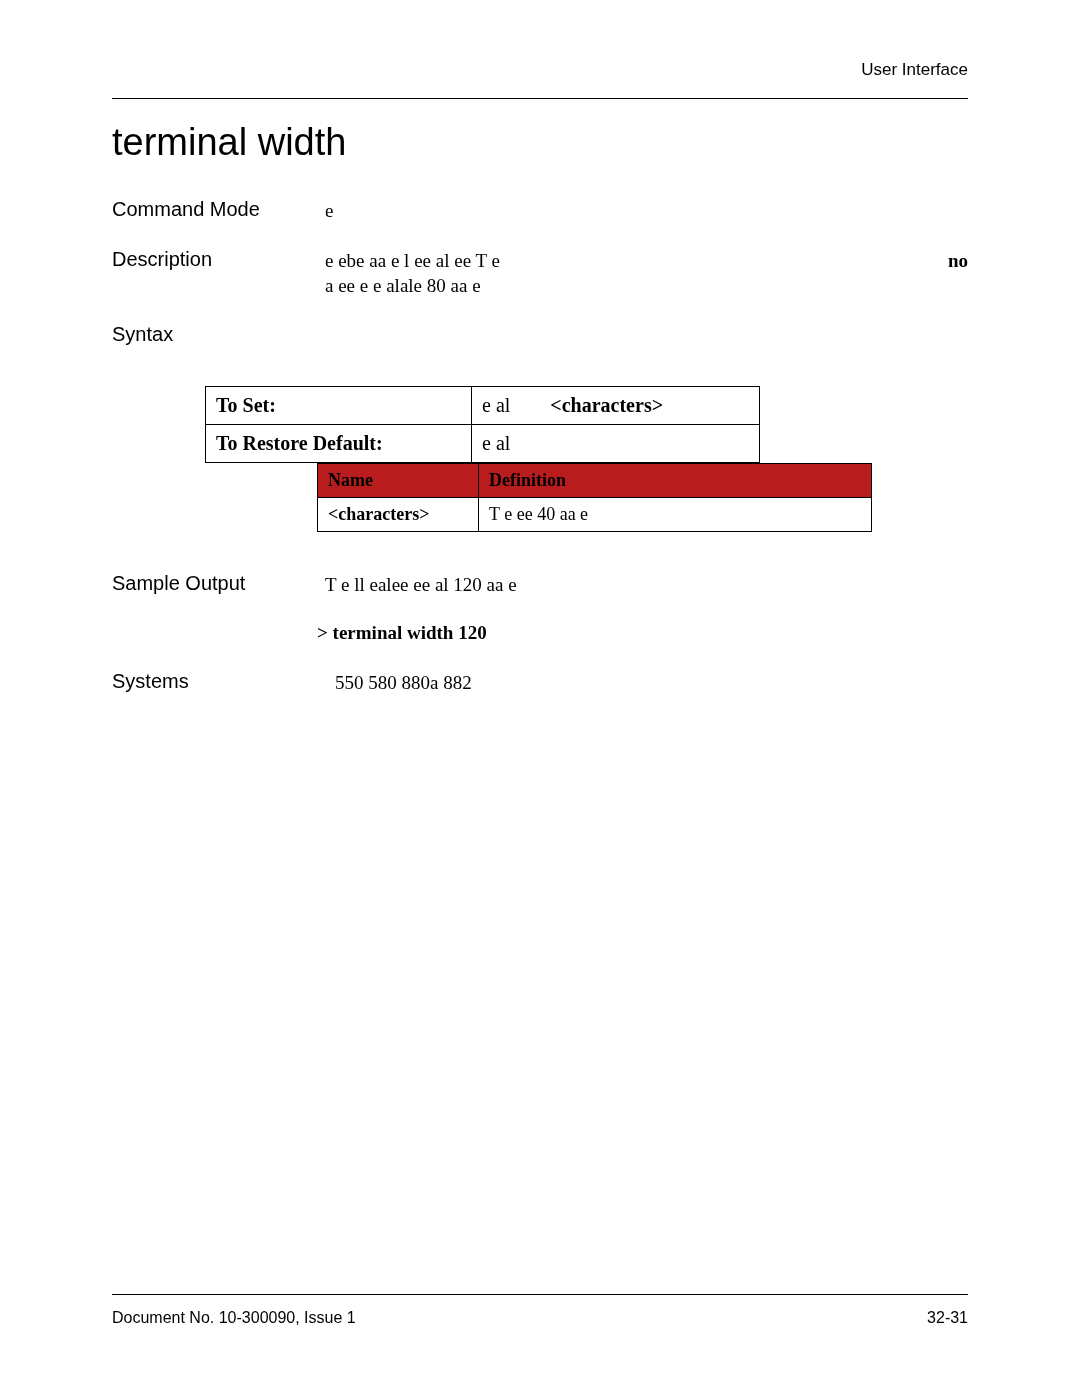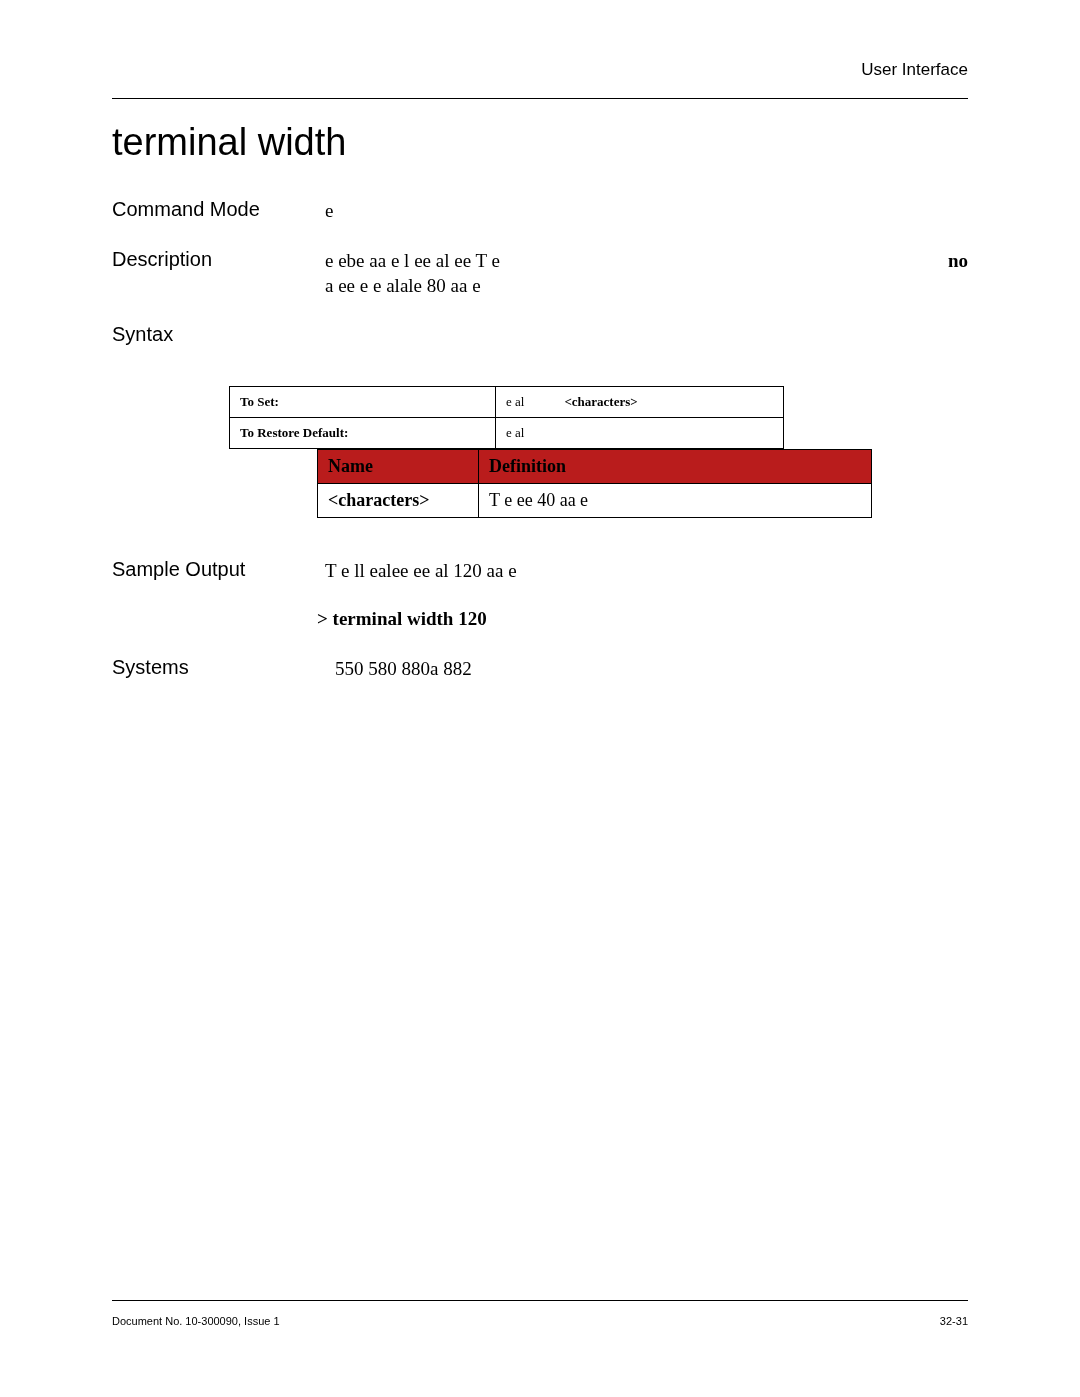--- a/index.html
+++ b/index.html
@@ -56,23 +56,23 @@
   .desc-line {
     display: flex;
     justify-content: space-between;
     align-items: baseline;
   }
 
   
   .syntax-table {
     border-collapse: collapse;
     width: 555px;
-    margin-left: 117px;
+    margin-left: 93px;
     margin-top: 40px;
-    font-size: 13px;
+    font-size: 20px;
   }
   .syntax-table td {
     border: 1px solid #000;
     padding: 7px 10px;
     vertical-align: top;
   }
   .syntax-table td.lbl {
     width: 245px;
     font-weight: bold;
   }
@@ -125,21 +125,21 @@
   .footer {
     position: absolute;
     left: 112px;
     right: 112px;
     bottom: 70px;
     border-top: 1px solid #000;
     padding-top: 14px;
     display: flex;
     justify-content: space-between;
     font-family: Arial, Helvetica, sans-serif;
-    font-size: 11px;
+    font-size: 16px;
   }
 </style>
 </head>
 <body>
 
 <div class="page">
 
   <div class="header-right">User Interface</div>
   <div class="top-rule"></div>
 

